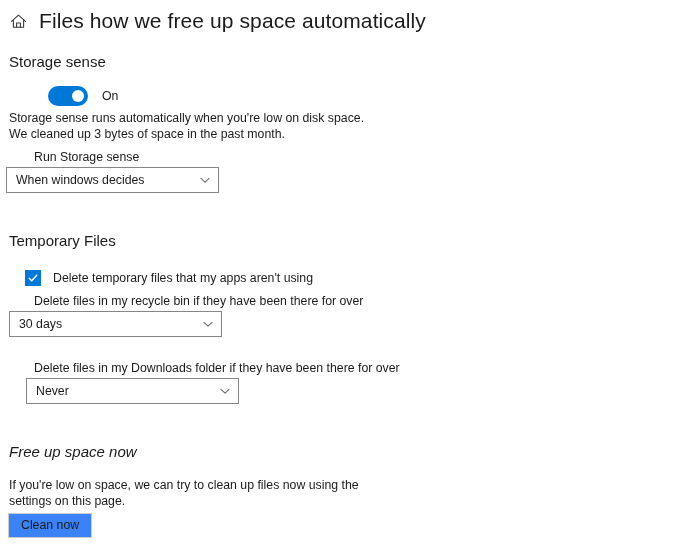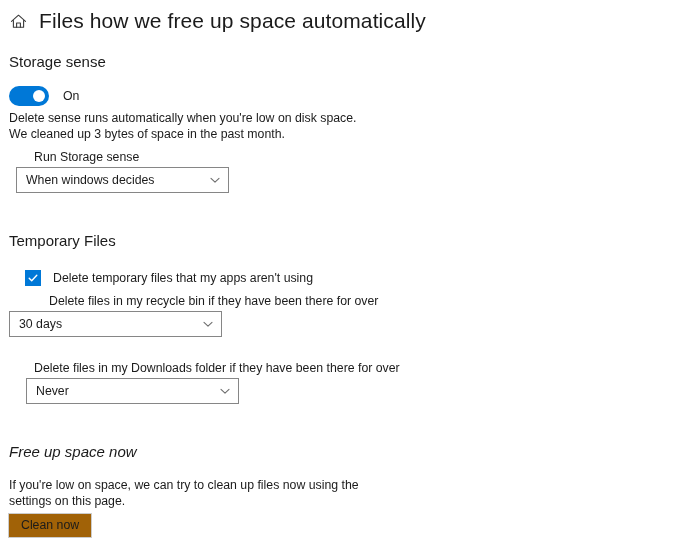--- a/index.html
+++ b/index.html
@@ -63,20 +63,21 @@
     line-height: 15.5px;
     white-space: nowrap;
     margin-left: 25px;
   }
 
   
   .toggle-row {
     display: flex;
     align-items: flex-start;
     height: 20px;
+    margin-left: 39px;
   }
   .toggle {
     width: 40px;
     height: 20px;
     border-radius: 10px;
     background: #0078d7;
     position: relative;
     flex: 0 0 auto;
     cursor: pointer;
   }
@@ -153,21 +154,21 @@
 
   
   .btn {
     display: inline-flex;
     align-items: center;
     justify-content: center;
     min-width: 74px;
     height: 25px;
     box-sizing: border-box;
     padding: 0 12px;
-    background: #a16207;
+    background: #3b82f6;
     border: 1px solid #cccccc;
     font-family: "Liberation Sans", sans-serif;
     font-size: 12.3px;
     color: #1b1b1b;
     cursor: pointer;
     line-height: 23px;
     white-space: nowrap;
     text-align: center;
   }
 
@@ -193,29 +194,29 @@
 </div>
 
 <div class="abs toggle-row" style="left:9px; top:86px;">
   <span class="toggle">
     <span class="knob"></span>
   </span>
   <span class="toggle-label">On</span>
 </div>
 
 <div class="abs" style="left:9px; top:111px;">
-  <p class="body-text">Delete sense runs automatically when you're low on disk space.</p>
+  <p class="body-text">Storage sense runs automatically when you're low on disk space.</p>
   <p class="body-text">We cleaned up 3 bytes of space in the past month.</p>
 </div>
 
 <div class="abs" style="left:9px; top:147px;">
   <span class="label-text">Run Storage sense</span>
 </div>
 
-<div class="abs combo" style="left:16px; top:167px;text-align:right;">
+<div class="abs combo" style="left:6px; top:167px;text-align:right;">
   <span class="combo-value">When windows decides</span>
   <span class="chev">
     <svg width="12" height="12" viewBox="0 0 12 12" fill="none">
       <path d="M2 4.3 L6 8.1 L10 4.3" stroke="#6e6e6e" stroke-width="1.1" fill="none" stroke-linecap="round" stroke-linejoin="round"></path>
     </svg>
   </span>
 </div>
 
 <div class="abs" style="left:9px; top:231px;">
   <div class="section-heading">Temporary Files</div>
@@ -223,21 +224,21 @@
 
 <div class="abs check-row" style="left:9px; top:269px;padding-left:16px;">
   <span class="checkbox">
     <svg width="12" height="12" viewBox="0 0 12 12" fill="none">
       <path d="M2.2 6.2 L4.7 8.7 L9.8 3.3" stroke="#ffffff" stroke-width="1.4" fill="none" stroke-linecap="round" stroke-linejoin="round"></path>
     </svg>
   </span>
   <span class="check-label">Delete temporary files that my apps aren't using</span>
 </div>
 
-<div class="abs" style="left:24px; top:291px;text-align:center;">
+<div class="abs" style="left:9px; top:291px;text-align:center;">
   <span class="label-text">Delete files in my recycle bin if they have been there for over</span>
 </div>
 
 <div class="abs combo" style="left:9px; top:311px;">
   <span class="combo-value">30 days</span>
   <span class="chev">
     <svg width="12" height="12" viewBox="0 0 12 12" fill="none">
       <path d="M2 4.3 L6 8.1 L10 4.3" stroke="#6e6e6e" stroke-width="1.1" fill="none" stroke-linecap="round" stroke-linejoin="round"></path>
     </svg>
   </span>

